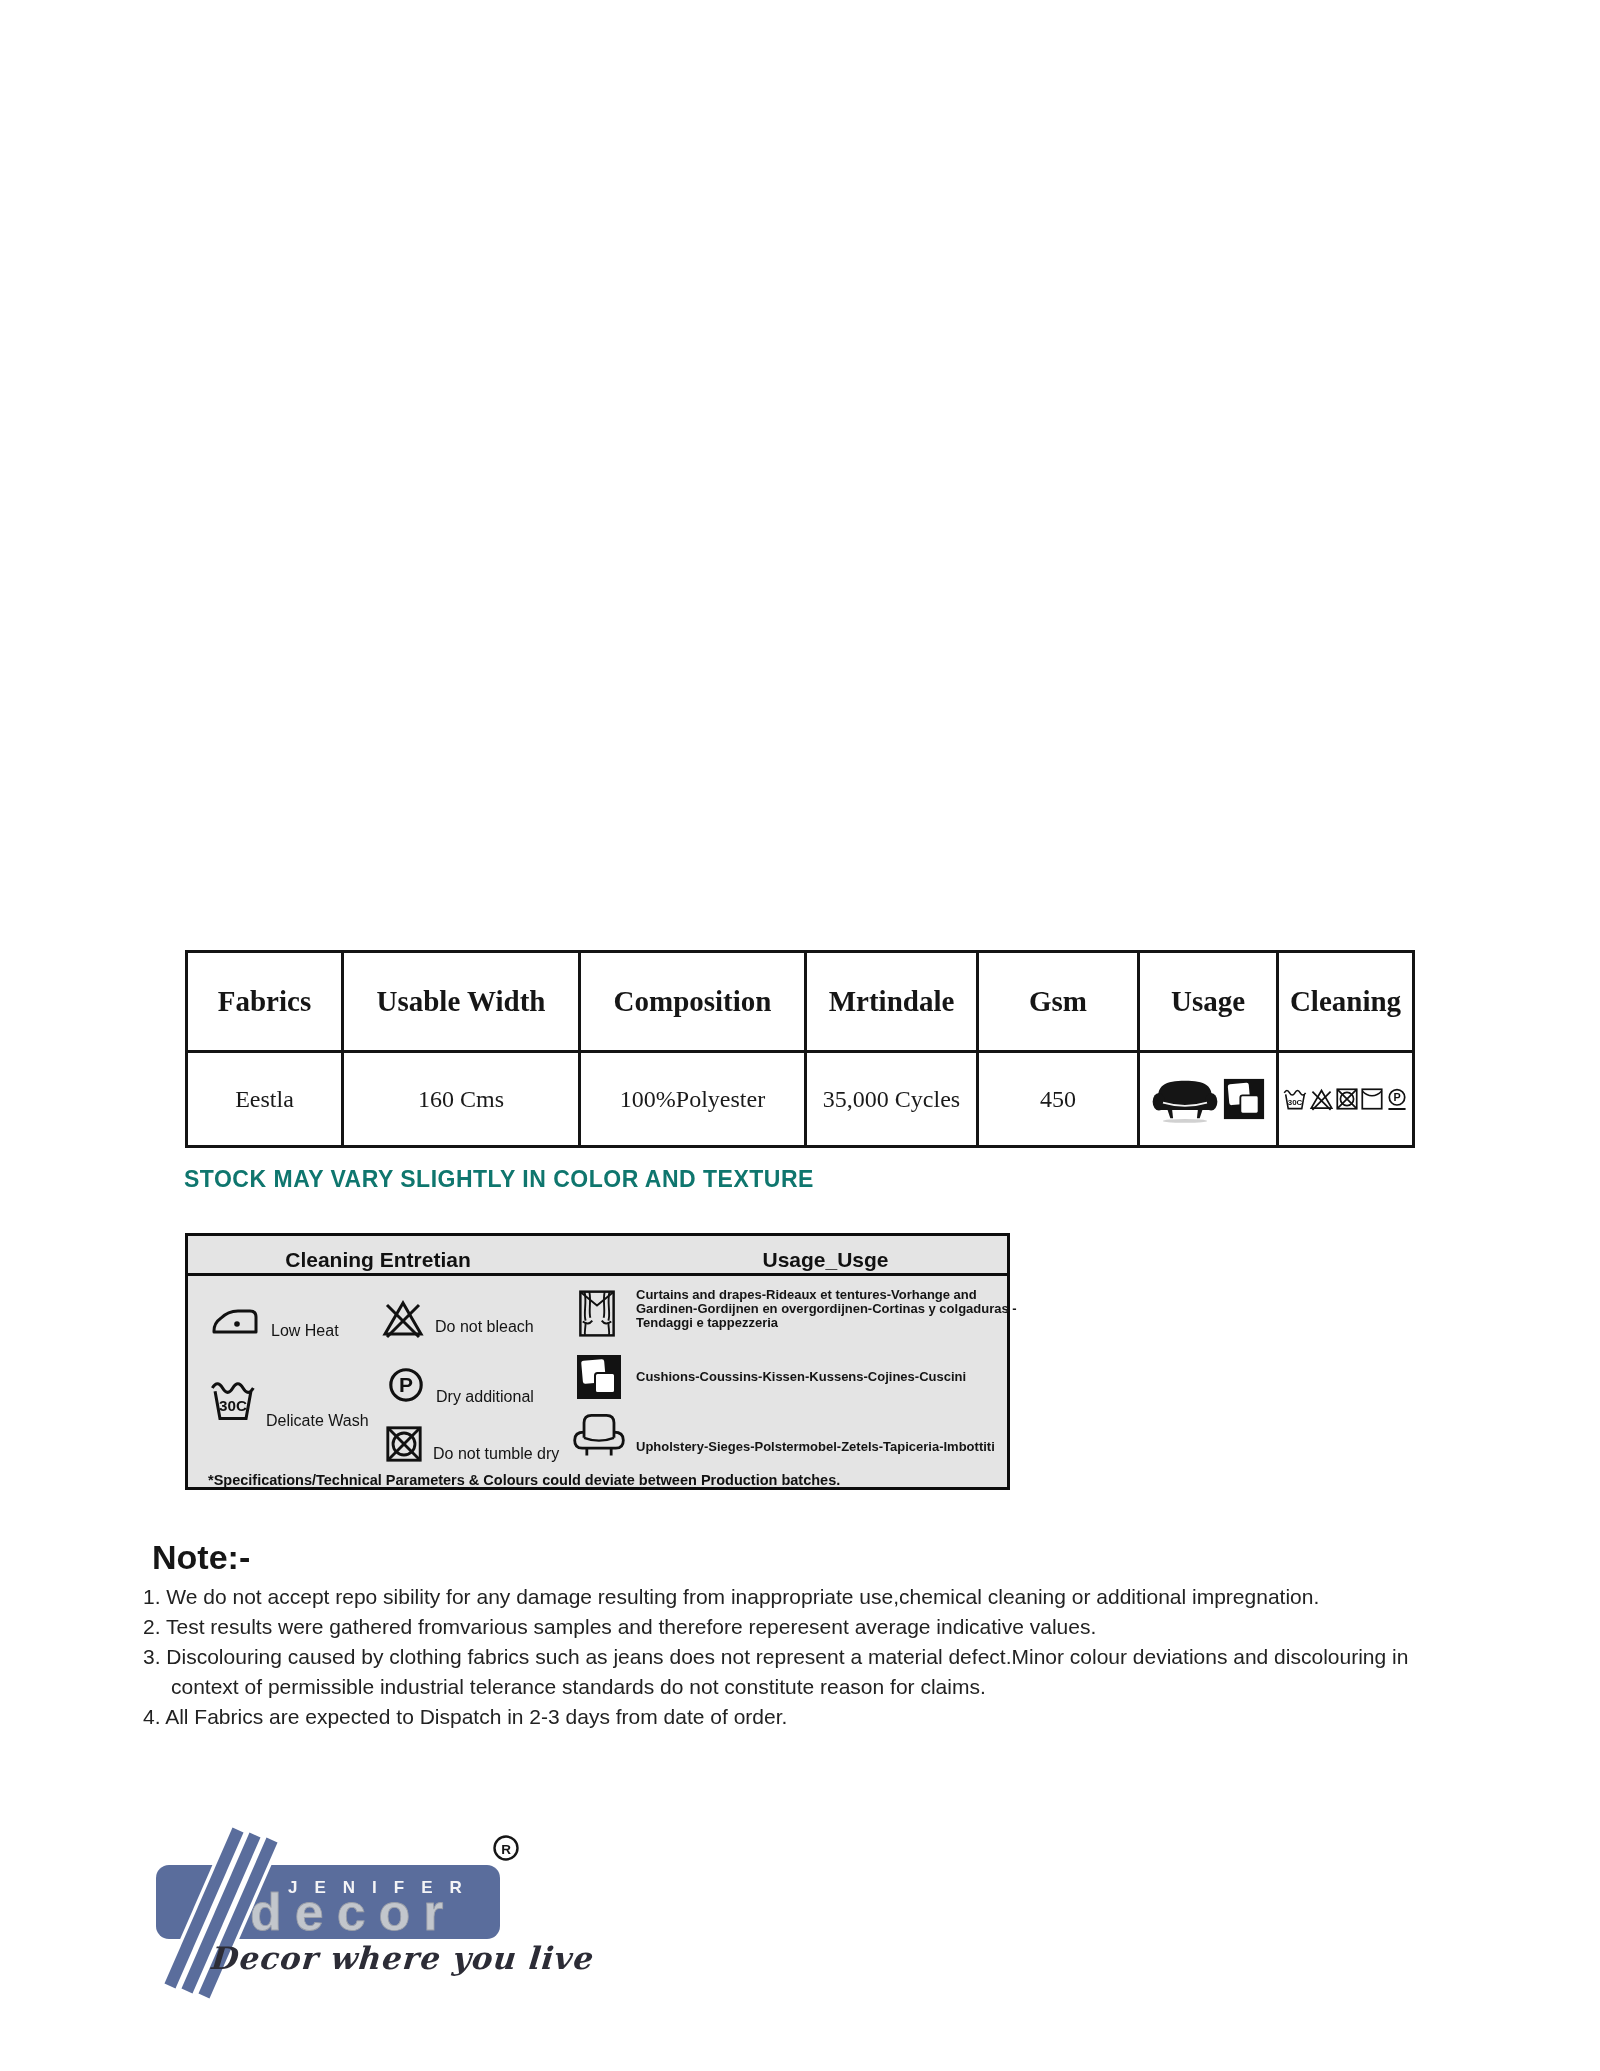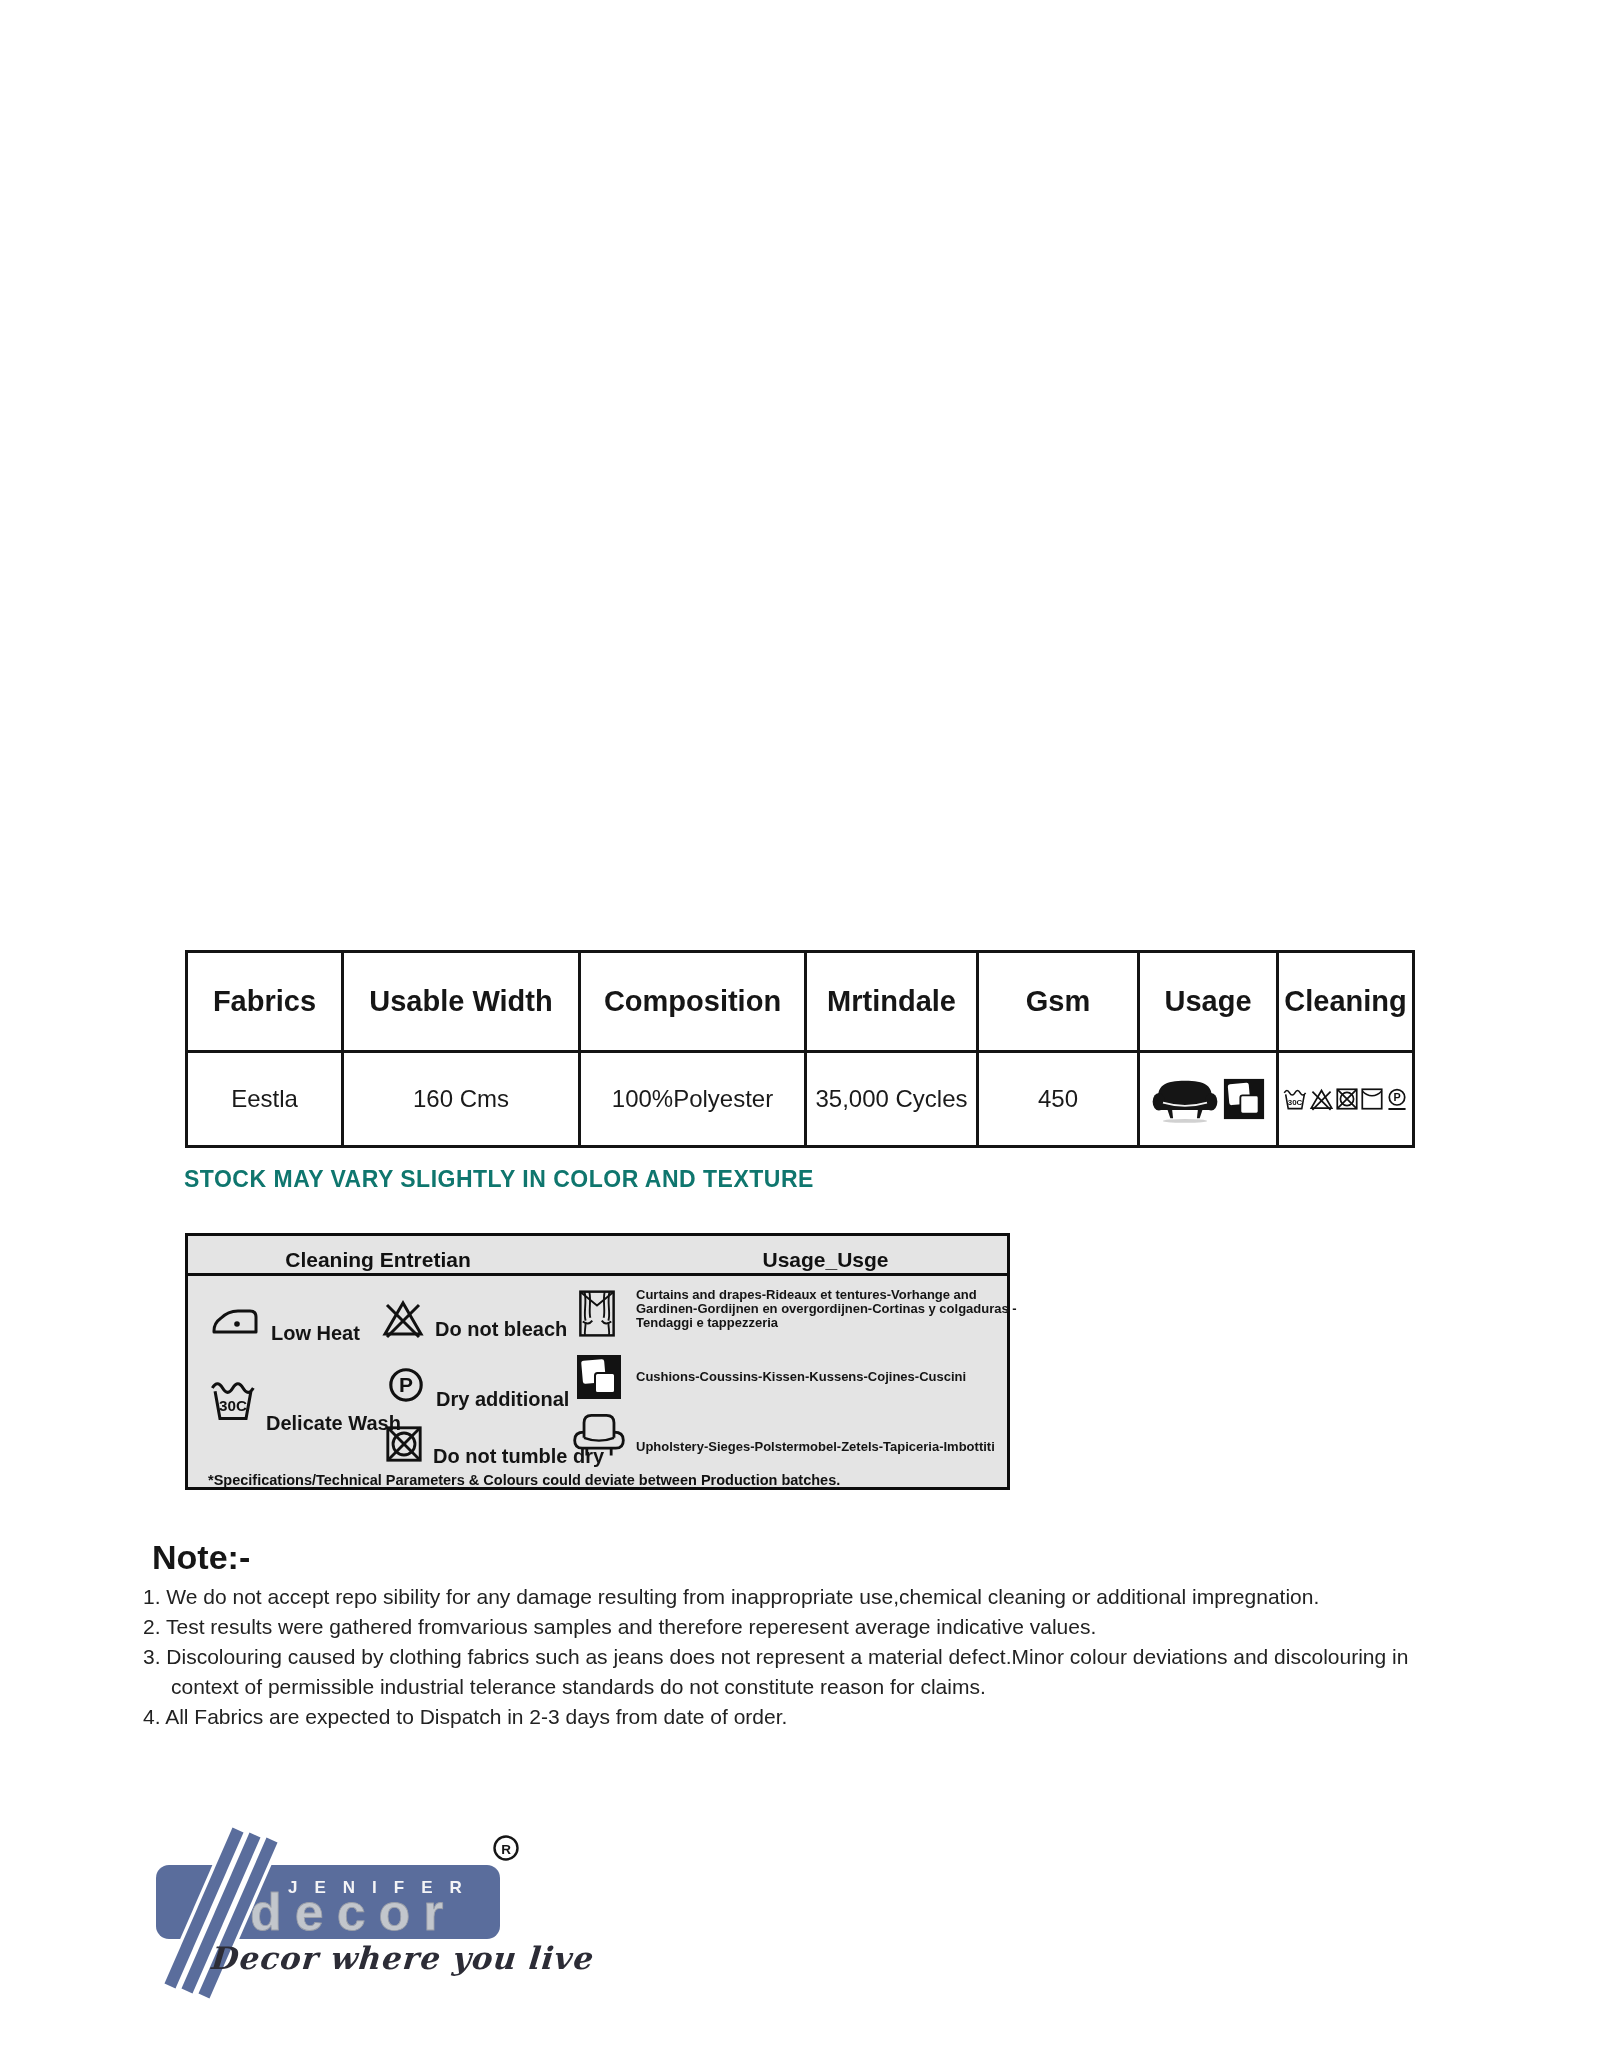--- a/index.html
+++ b/index.html
@@ -7,39 +7,39 @@
   .page { position:relative; width:1600px; height:2071px; background:#ffffff; overflow:hidden;
           font-family:"Liberation Sans", sans-serif; color:#111; }
 
   
   .title { position:absolute; left:185px; top:822px; width:1110px; text-align:center;
            font-family:"DejaVu Serif", serif; font-weight:bold; font-size:67px;
            letter-spacing:7px; color:#293a62; }
 
   
   table.spec { position:absolute; left:185px; top:950px; border-collapse:collapse;
-               table-layout:fixed; font-family:Liberation Sans, sans-serif; }
+               table-layout:fixed; font-family:Liberation Serif, serif; }
   table.spec th, table.spec td { border:3px solid #141414; text-align:center; vertical-align:middle; background:#fff; }
   table.spec th { height:100px; font-size:29px; font-weight:600; color:#161616; }
   table.spec td { height:95px; font-size:24px; color:#1a1a1a; }
   .icon-row { display:flex; align-items:center; justify-content:center; gap:5px; }
 
   
   .stock { position:absolute; left:184px; top:1166px; font-size:23px; font-weight:bold;
            letter-spacing:0.5px; color:#0f766e; }
 
   
   .legend { position:absolute; left:185px; top:1233px; width:825px; height:257px;
             background:#e4e4e4; border:3px solid #0d0d0d; }
   .legend-head { position:absolute; left:0; top:0; width:100%; height:40px; border-bottom:3px solid #0d0d0d; }
   .legend-head .lh { position:absolute; top:12px; font-size:21px; font-weight:bold; color:#111; text-align:center; }
   .lh-clean { left:0; width:380px; }
   .lh-usage { left:450px; width:375px; }
   .litem { position:absolute; }
-  .llabel { position:absolute; font-size:20px; font-weight:bold; color:#141414; white-space:nowrap; }
+  .llabel { position:absolute; font-size:16px; font-weight:normal; color:#141414; white-space:nowrap; }
   .ltext  { position:absolute; font-size:13px; font-weight:bold; line-height:14px; color:#141414; width:395px; }
   .lfoot  { position:absolute; left:20px; top:236px; font-size:14.5px; font-weight:bold; color:#111; white-space:nowrap; }
 
   
   .note-head { position:absolute; left:152px; top:1538px; font-size:34px; font-weight:bold; color:#161616; }
   .notes { position:absolute; left:143px; top:1582px; width:1330px; font-size:21px;
            line-height:30px; color:#222; }
   .notes .n { padding-left:28px; text-indent:-28px; }
 
   

